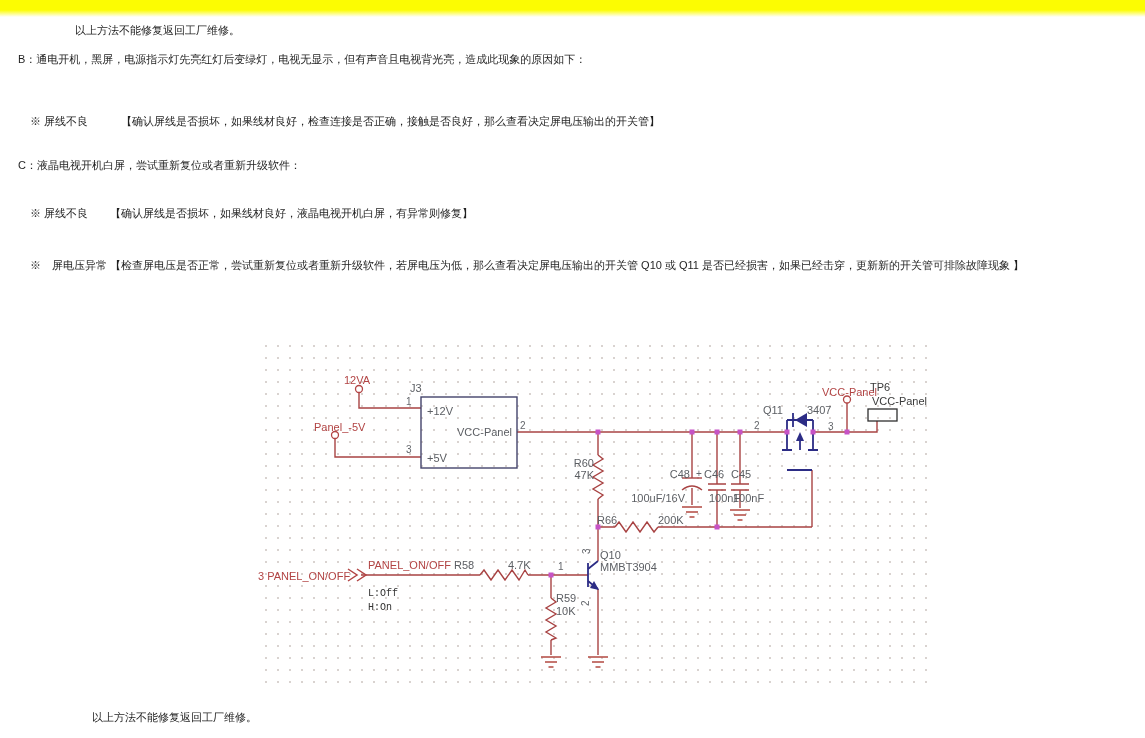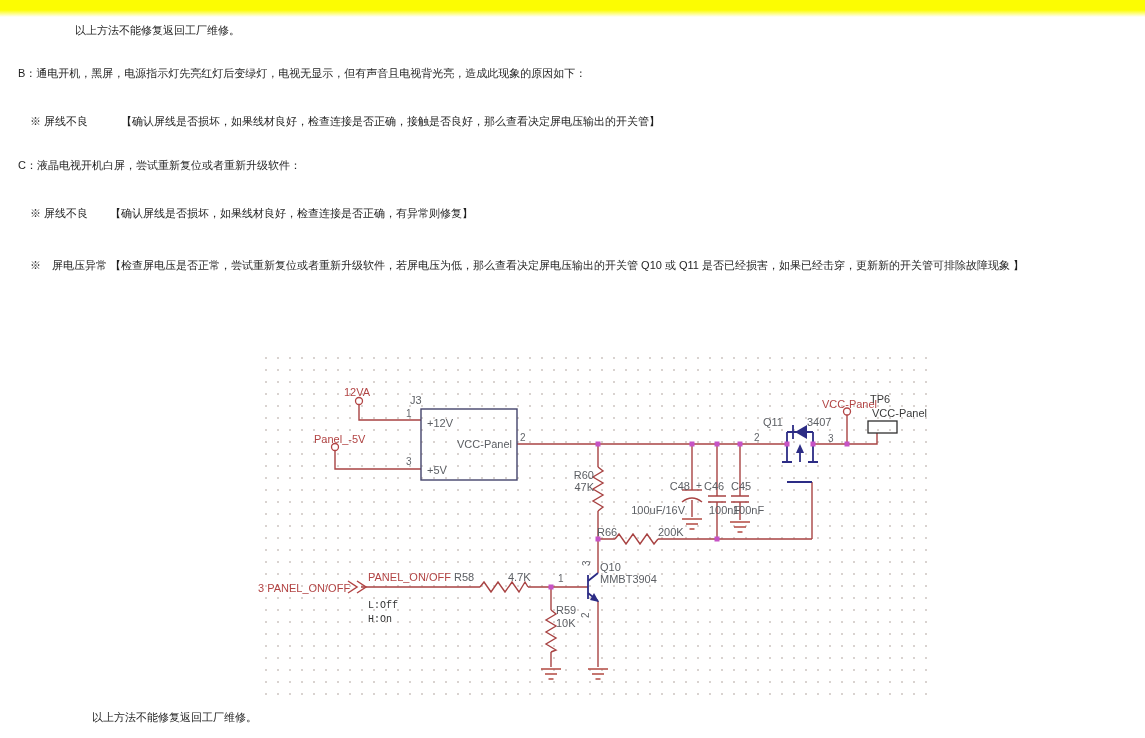--- a/index.html
+++ b/index.html
@@ -9,29 +9,29 @@
     font-family:"Liberation Sans", sans-serif;
     color:#1f1f1f;
   }
   .highlight-bar{
     position:absolute;left:0;top:0;width:1145px;height:17px;
     background:linear-gradient(to bottom,#fcfc02 0px,#fcfc02 10px,rgba(252,252,2,0) 17px);
   }
   .para{position:absolute;font-size:11px;line-height:20px;white-space:nowrap;}
   .para.wrap{white-space:normal;}
   .p-intro{left:75px;top:20px;}
-  .p-b-heading{left:18px;top:63px;}
+  .p-b-heading{left:18px;top:49px;}
   .p-b-item{left:30px;top:111px;}
   .p-c-heading{left:18px;top:155px;}
   .p-c-item1{left:30px;top:203px;}
   .p-c-item2{left:30px;top:247px;width:1102px;line-height:37px;padding-left:26px;text-indent:-26px;}
   .p-footer{left:92px;top:707px;}
 
   .schematic{
-    position:absolute;left:258px;top:350px;width:677px;height:352px;
+    position:absolute;left:258px;top:338px;width:677px;height:352px;
     background-color:#ffffff;
     background-image:radial-gradient(circle,#d9d3d0 1px,rgba(255,255,255,0) 1.3px);
     background-size:12px 12px;
     background-position:2px 2px;
   }
   svg text{font-family:"Liberation Sans", sans-serif;}
   .lbl{fill:#5b5e63;font-size:11px;}
   .lbl-sm{fill:#63666b;font-size:10px;}
   .lbl-red{fill:#b24444;font-size:11px;}
   .lbl-dark{fill:#3a3a3a;font-size:11px;}
@@ -47,21 +47,21 @@
 </style>
 </head>
 <body>
 
 <div class="highlight-bar"></div>
 
 <div class="para p-intro">以上方法不能修复返回工厂维修。</div>
 <div class="para p-b-heading">B：通电开机，黑屏，电源指示灯先亮红灯后变绿灯，电视无显示，但有声音且电视背光亮，造成此现象的原因如下：</div>
 <div class="para p-b-item">※  屏线不良　　　【确认屏线是否损坏，如果线材良好，检查连接是否正确，接触是否良好，那么查看决定屏电压输出的开关管】</div>
 <div class="para p-c-heading">C：液晶电视开机白屏，尝试重新复位或者重新升级软件：</div>
-<div class="para p-c-item1">※  屏线不良　　【确认屏线是否损坏，如果线材良好，检查连接是否正确，有异常则修复】</div>
+<div class="para p-c-item1">※  屏线不良　　【确认屏线是否损坏，如果线材良好，液晶电视开机白屏，有异常则修复】</div>
 <div class="para wrap p-c-item2">※　屏电压异常 【检查屏电压是否正常，尝试重新复位或者重新升级软件，若屏电压为低，那么查看决定屏电压输出的开关管 Q10 或 Q11 是否已经损害，如果已经击穿，更新新的开关管可排除故障现象 】</div>
 <div class="para p-footer">以上方法不能修复返回工厂维修。</div>
 
 <div class="schematic">
 <svg width="677" height="352" viewBox="0 0 677 352">
 
   <path class="wire" d="M101,54 V70 H163"></path>
   <path class="wire" d="M77,100 V119 H163"></path>
   <path class="wire" d="M259,94 H529"></path>
   <path class="wire" d="M555,94 H619 V83"></path>

